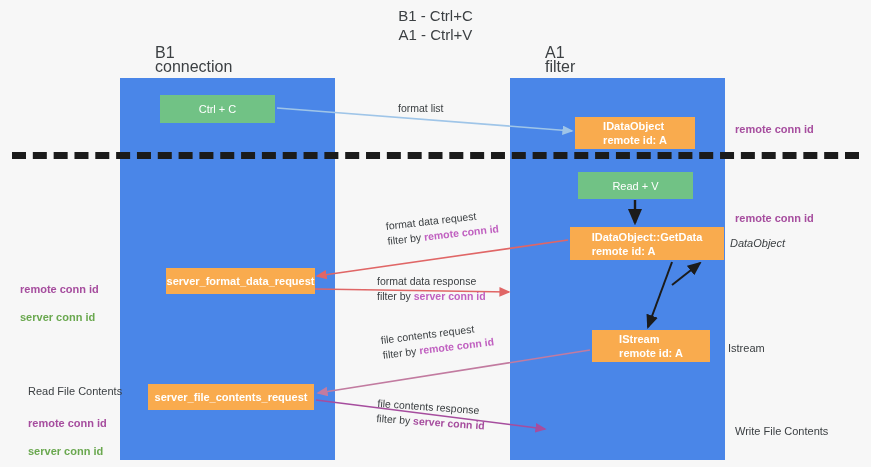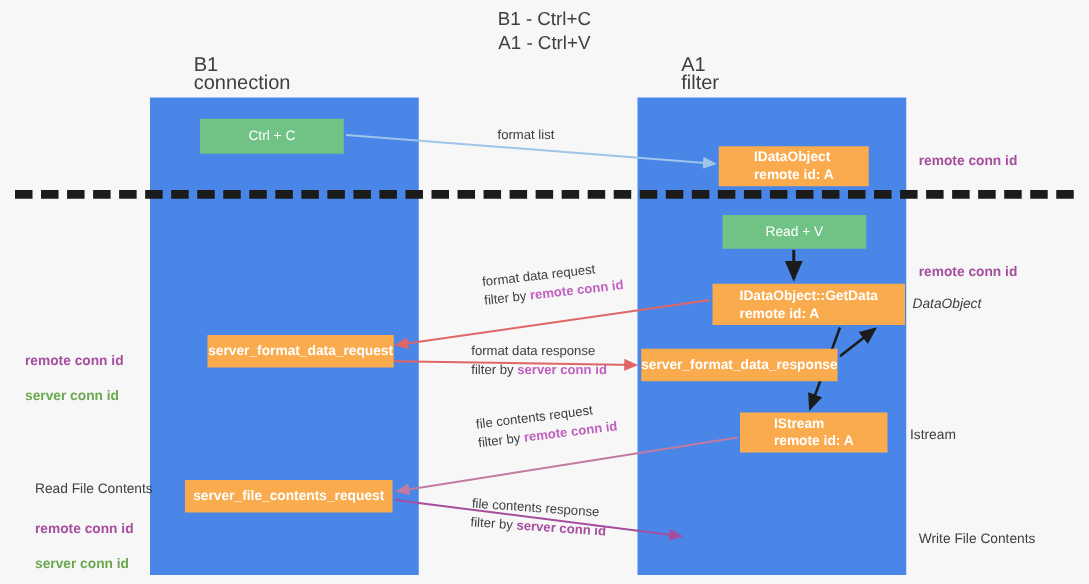--- a/index.html
+++ b/index.html
@@ -190,21 +190,20 @@
     <path d="M316,400 L545,429" stroke="#a64d9e" stroke-width="1.6" fill="none" marker-end="url(#ah-purple)"></path>
   </svg>
 
   <div class="abs node green" id="node-ctrlc">Ctrl + C</div>
   <div class="abs node orange" id="node-idataobject">IDataObject
 remote id: A</div>
   <div class="abs node green" id="node-ctrlv">Read + V</div>
   <div class="abs node orange" id="node-getdata">IDataObject::GetData
 remote id: A</div>
   <div class="abs node orange" id="node-fmt-req">server_format_data_request</div>
-  <div class="abs node orange" id="node-fmt-res">server_format_data_response</div>
   <div class="abs node orange" id="node-istream">IStream
 remote id: A</div>
   <div class="abs node orange" id="node-file-req">server_file_contents_request</div>
 
   <div class="abs anno bold-purple" id="anno-remote-1">remote conn id</div>
   <div class="abs anno bold-purple" id="anno-remote-2">remote conn id</div>
   <div class="abs anno" id="anno-dataobject">DataObject</div>
   <div class="abs anno" id="anno-istream">Istream</div>
   <div class="abs anno" id="anno-write">Write File Contents</div>
 

